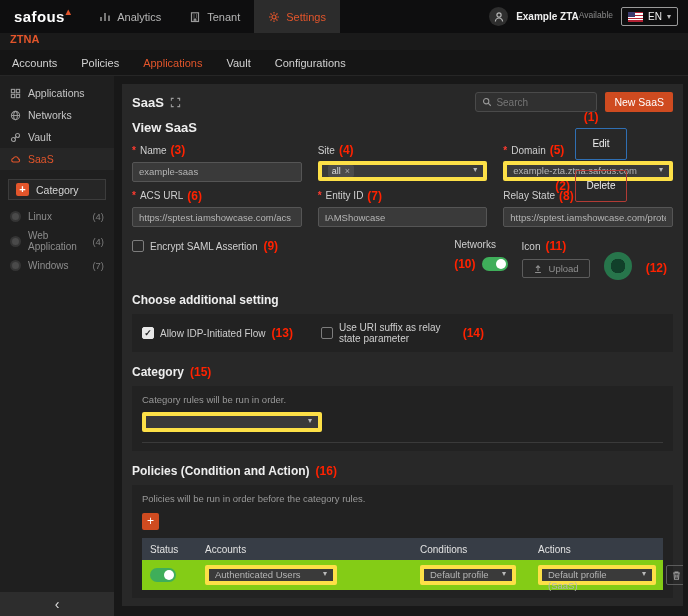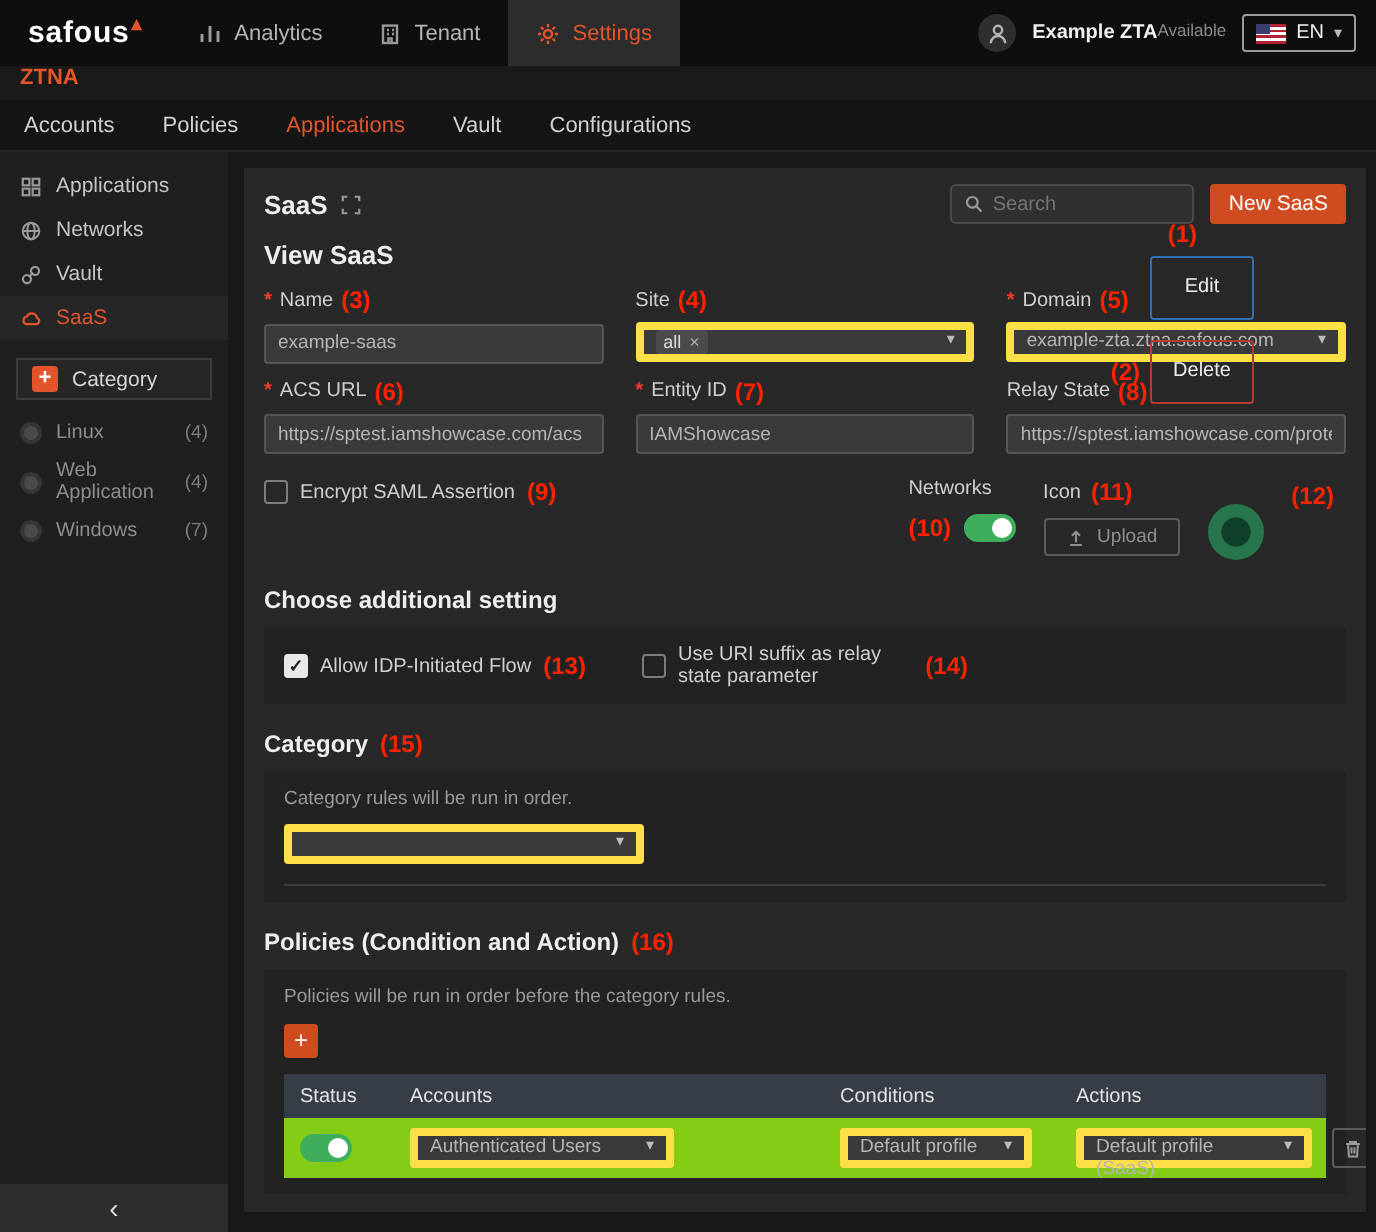--- a/index.html
+++ b/index.html
@@ -87,21 +87,21 @@
   .row3-right{margin-left:auto;display:flex;align-items:flex-start;gap:14px;margin-right:6px}
   .visible-col{display:flex;flex-direction:column;gap:7px;font-size:10px;color:#cfcfcf}
   .tog-row{display:flex;align-items:center;gap:6px}
   .toggle{width:26px;height:14px;border-radius:7px;background:#3fae5a;position:relative;cursor:pointer;flex-shrink:0}
   .toggle .knob{position:absolute;right:2px;top:2px;width:10px;height:10px;border-radius:50%;background:#fff}
   .icon-col{display:flex;flex-direction:column;gap:6px;font-size:10px;color:#cfcfcf}
   .icon-lbl{display:flex;gap:5px;align-items:center}
   .upload-btn{border:1px solid #5c5c5c;background:transparent;color:#8f8f8f;font-size:9.5px;padding:3px 10px;border-radius:2px;display:flex;align-items:center;gap:6px;cursor:pointer;font-family:inherit}
   .upload-btn svg{stroke:#8f8f8f}
   .app-icon{width:28px;height:28px;border-radius:50%;margin-top:13px;background:radial-gradient(circle at 50% 50%,#11402a 0 36%,#27754b 38% 100%);flex-shrink:0}
-  .ann-12{margin-top:2px}
+  .ann-12{margin-top:22px}
   .ann-10{white-space:nowrap}
 
   .section-title{font-size:12px;font-weight:bold;color:#eee;margin:13px 0 7px 0;display:flex;align-items:center;gap:6px}
   .sub-panel{background:#222;padding:8px 10px}
   .note{font-size:9.5px;color:#999;margin-bottom:7px}
   .addl-row{background:#222;padding:8px 10px;display:grid;grid-template-columns:1fr 1fr 1fr;column-gap:16px}
   .divider{border-bottom:1px solid #3a3a3a;margin-top:10px}
   .empty-sel{width:180px}
 
   .add-btn{width:17px;height:17px;background:#cf4b20;border:0;border-radius:2px;color:#fff;font-size:12px;line-height:15px;cursor:pointer;margin-bottom:8px;font-family:inherit}

